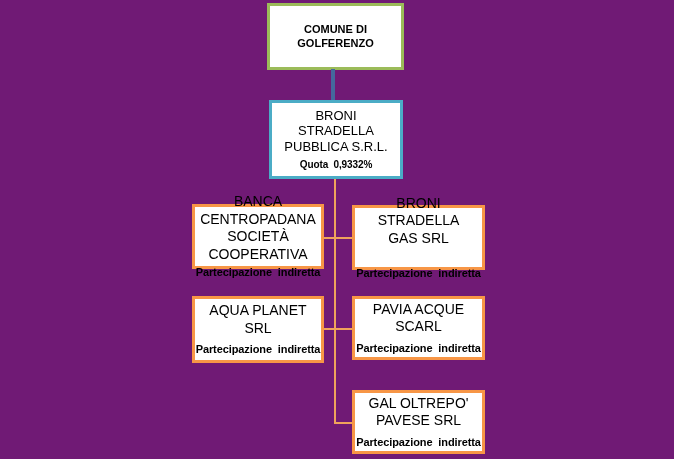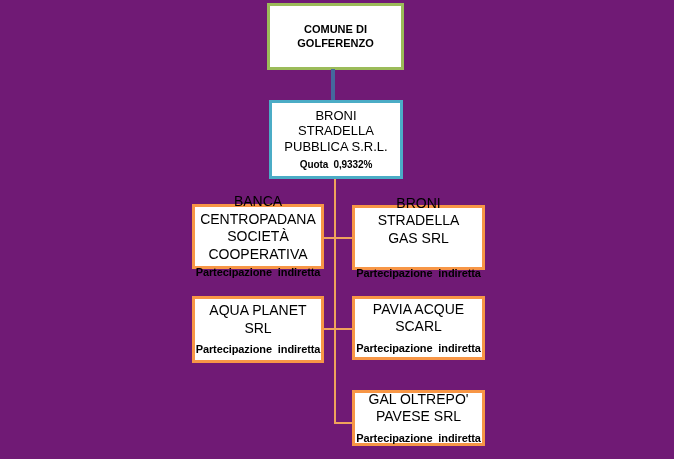--- a/index.html
+++ b/index.html
@@ -36,21 +36,21 @@
     gap: 5px;
   }
   .box-indirect {
     border: 3px solid var(--indirect-border, #F79646);
     gap: 6px;
   }
   .box-banca { left: 192px; top: 204px; width: 132px; height: 65px; gap: 3px; }
   .box-gas   { left: 352px; top: 205px; width: 133px; height: 65px; gap: 20px; }
   .box-aqua  { left: 192px; top: 296px; width: 132px; height: 67px; }
   .box-pavia { left: 352px; top: 296px; width: 133px; height: 64px; }
-  .box-gal   { left: 352px; top: 390px; width: 133px; height: 56px; gap: 6px; }
+  .box-gal   { left: 352px; top: 390px; width: 133px; height: 64px; gap: 6px; }
 
   .root-title {
     font-size: 11px;
     font-weight: bold;
     line-height: 1.2;
   }
   .node-name {
     font-size: 14px;
     font-weight: normal;
     line-height: 1.25;

